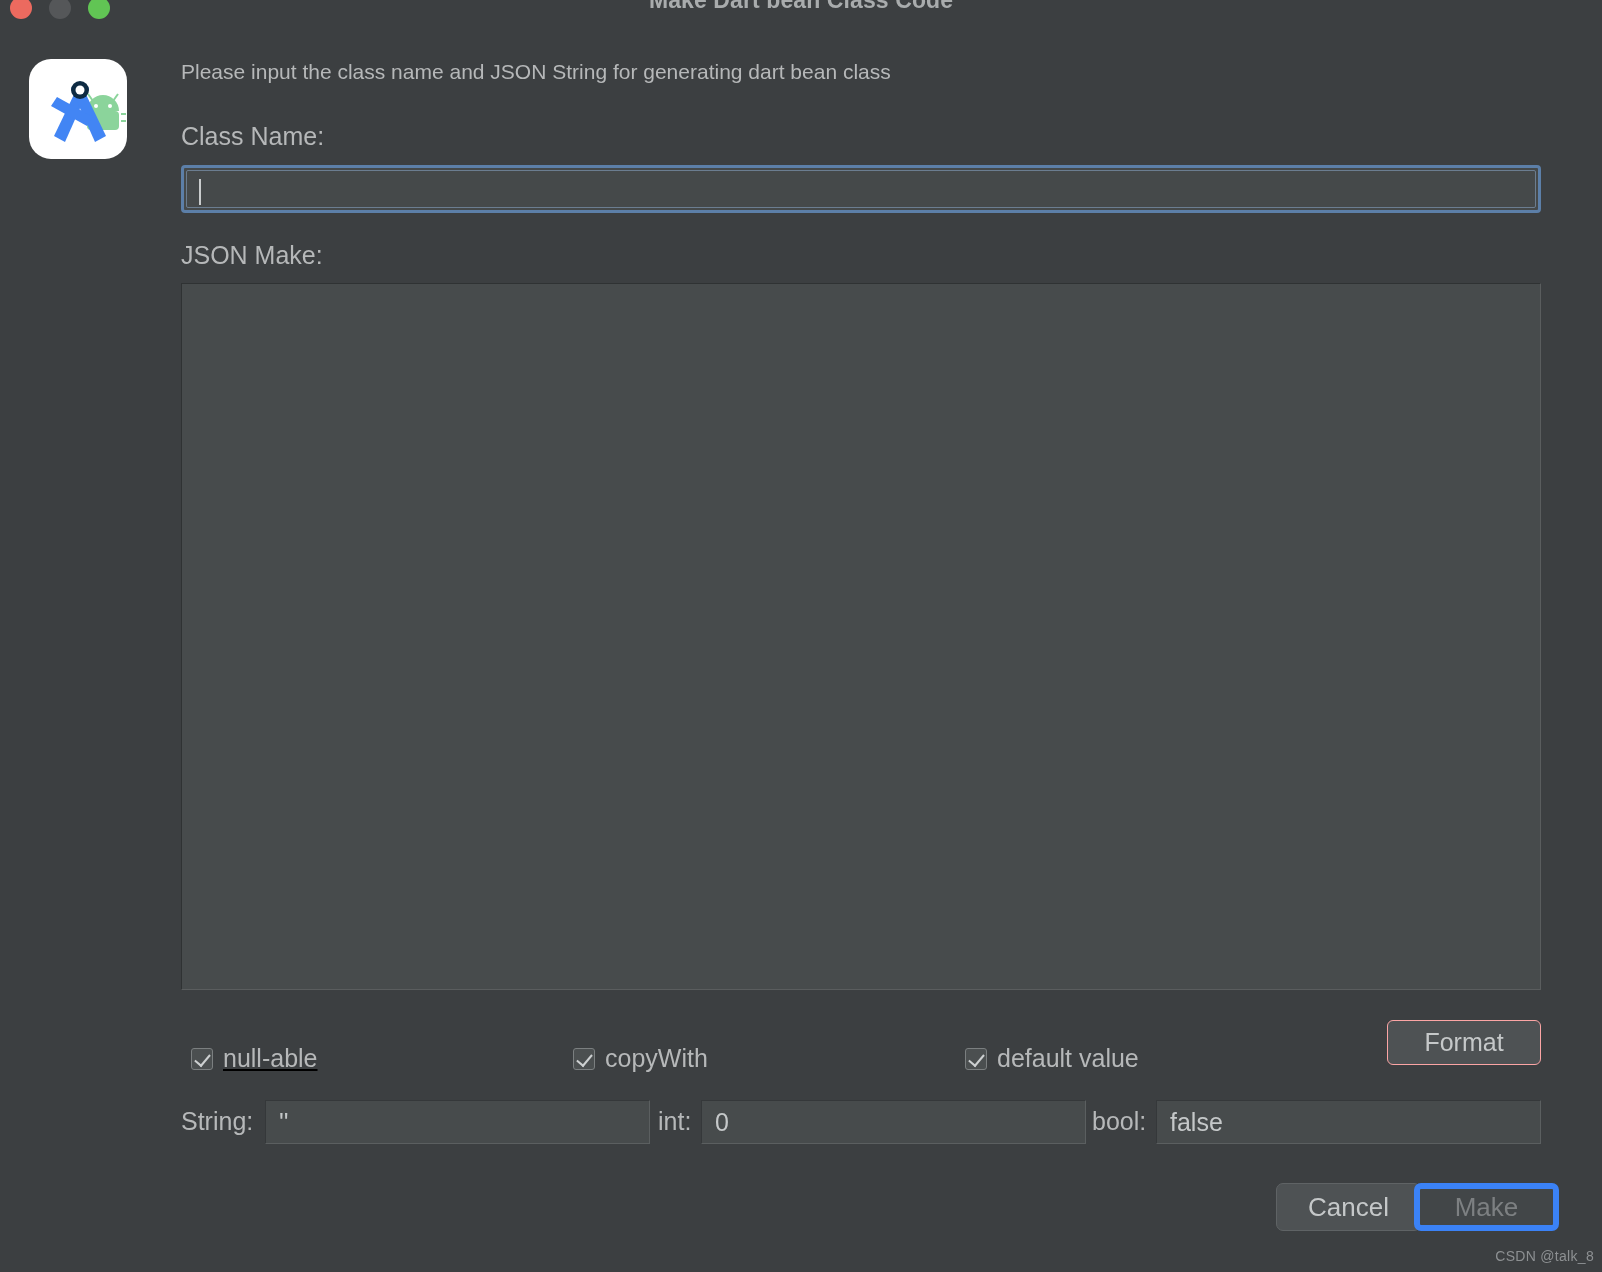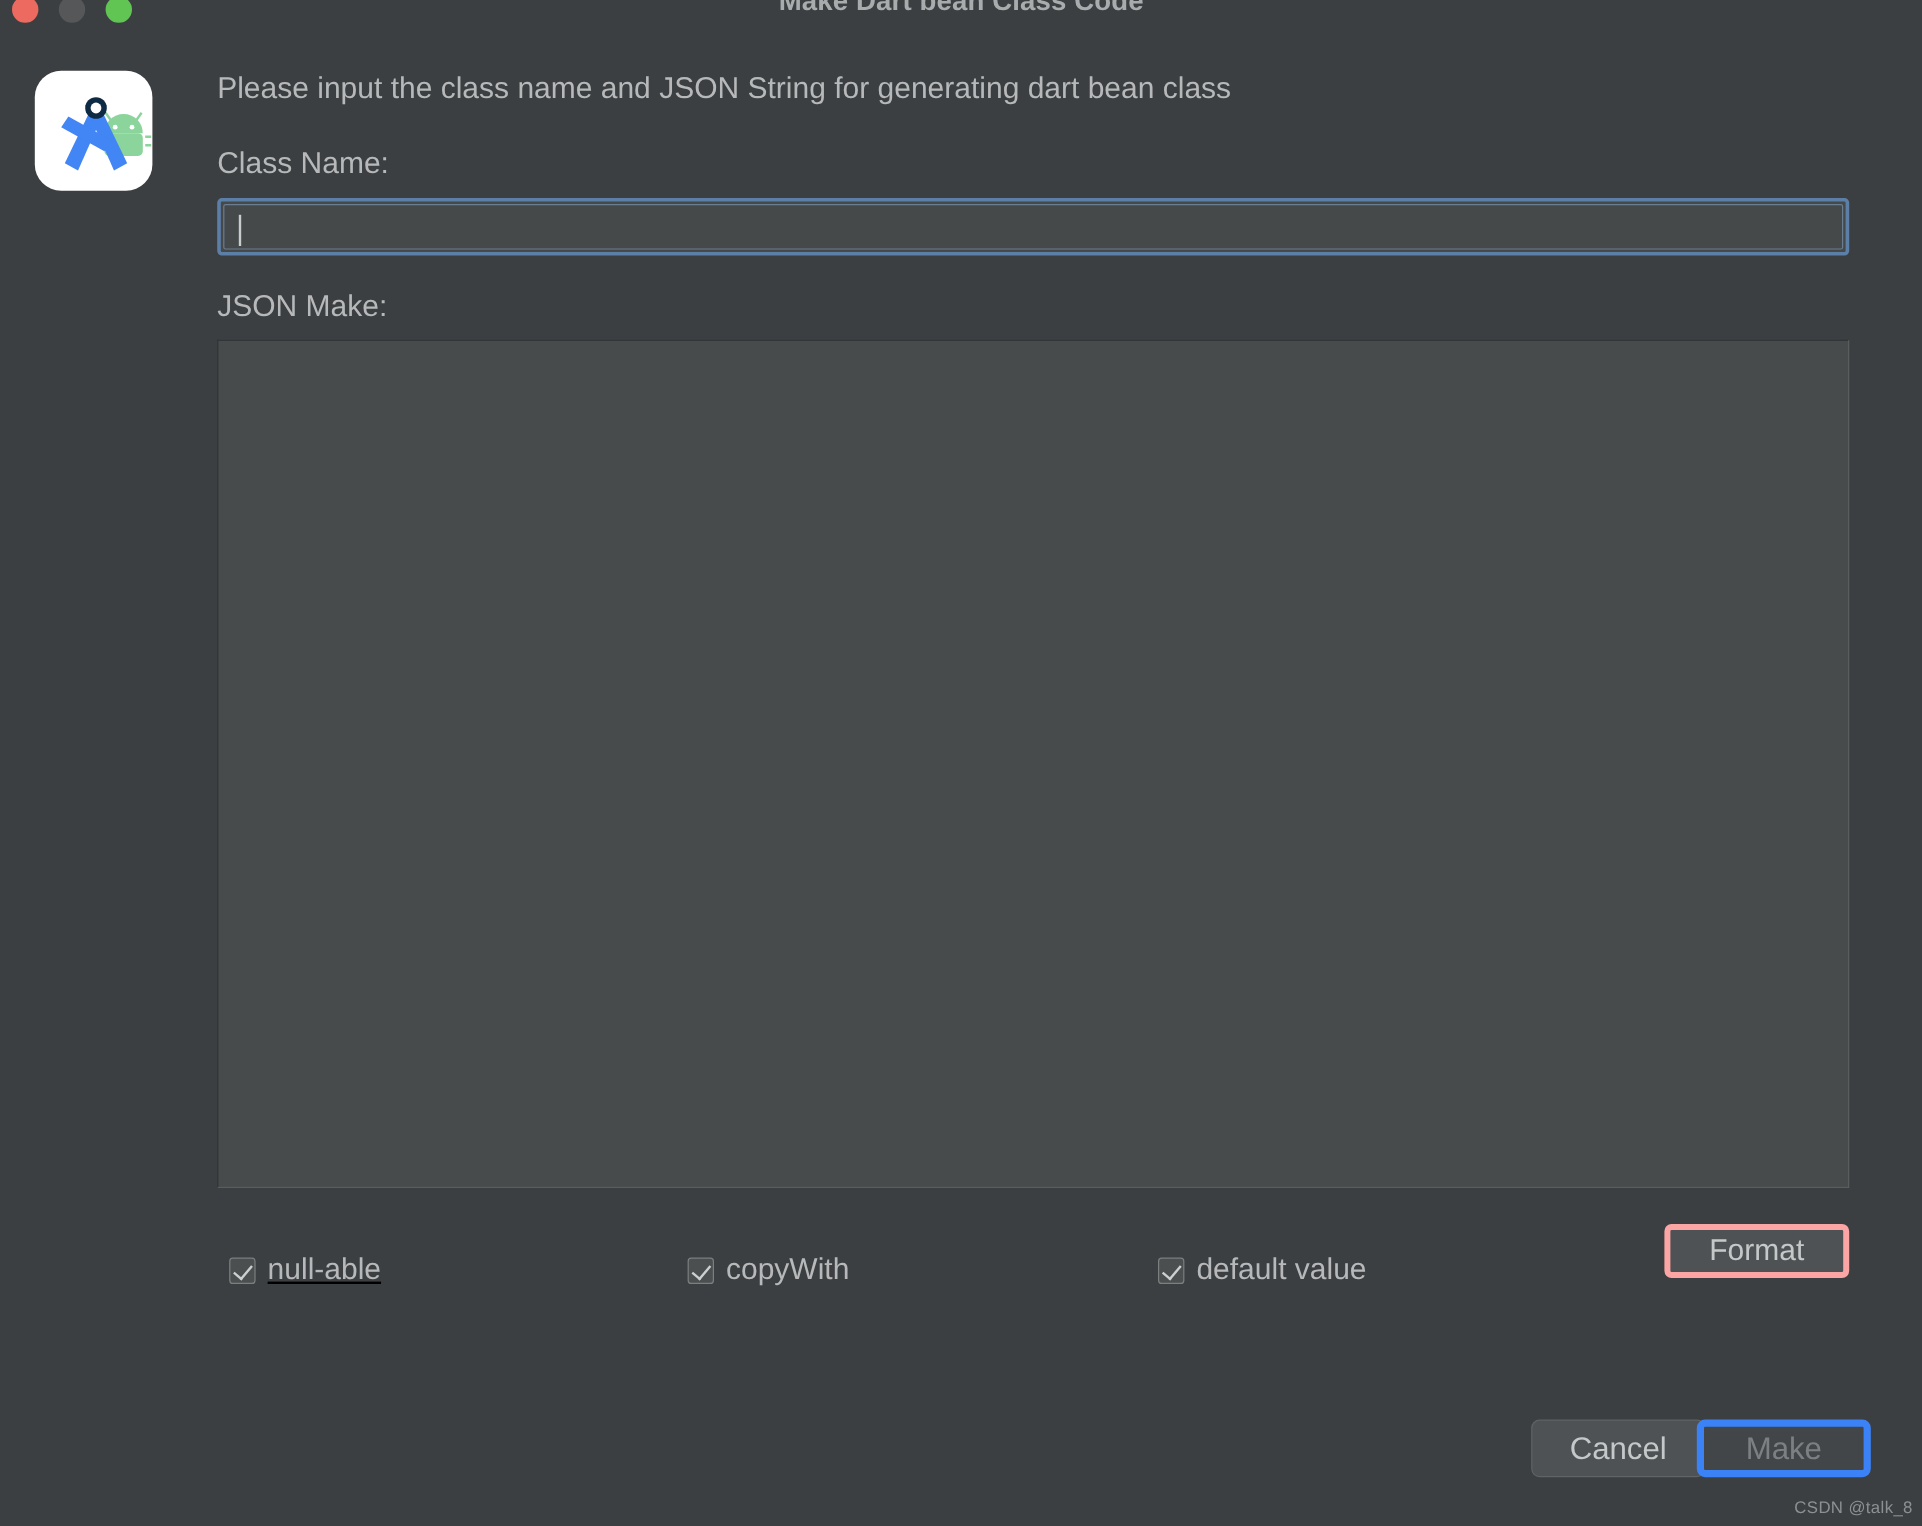--- a/index.html
+++ b/index.html
@@ -64,21 +64,21 @@
     background: #ffffff;
     border-radius: 22px;
   }
   .appicon svg { display: block; }
 
   
   .desc {
     position: absolute;
     left: 181px;
     top: 60px;
-    font-size: 25px;
+    font-size: 21px;
     color: #b6b8b9;
     white-space: nowrap;
   }
 
   .field-label {
     position: absolute;
     font-size: 25px;
     color: #b6b8b9;
     white-space: nowrap;
   }
@@ -162,21 +162,21 @@
   #cb-copywith { left: 392px; justify-content: center; }
   #cb-defaultvalue { left: 784px; }
 
   .format-btn {
     position: absolute;
     left: 1387px;
     top: 1020px;
     width: 154px;
     height: 45px;
     background: #4e5254;
-    border: 5px solid #fca5a5;
+    border: 1px solid #fca5a5;
     border-radius: 6px;
     color: #c5c8c9;
     font-size: 25px;
     display: flex;
     align-items: center;
     justify-content: center;
   }
 
   
   .defrow {
@@ -319,20 +319,30 @@
       <div class="cblabel">copyWith</div>
     </div>
     <div class="cb" id="cb-defaultvalue">
       <div class="box"></div>
       <div class="cblabel">default value</div>
     </div>
   </div>
 
   <div class="format-btn">Format</div>
 
+  <div class="defrow">
+    <div class="dlabel" id="lbl-string">String:</div>
+    <div class="dinput" id="in-string">''</div>
+
+    <div class="dlabel" id="lbl-int">int:</div>
+    <div class="dinput" id="in-int">0</div>
+
+    <div class="dlabel" id="lbl-bool">bool:</div>
+    <div class="dinput" id="in-bool">false</div>
+  </div>
 
   <div class="footer">
     <div class="btn" id="btn-cancel">Cancel</div>
     <div class="btn" id="btn-make">Make</div>
   </div>
 
   <div class="watermark">CSDN @talk_8</div>
 
 </div>
 

